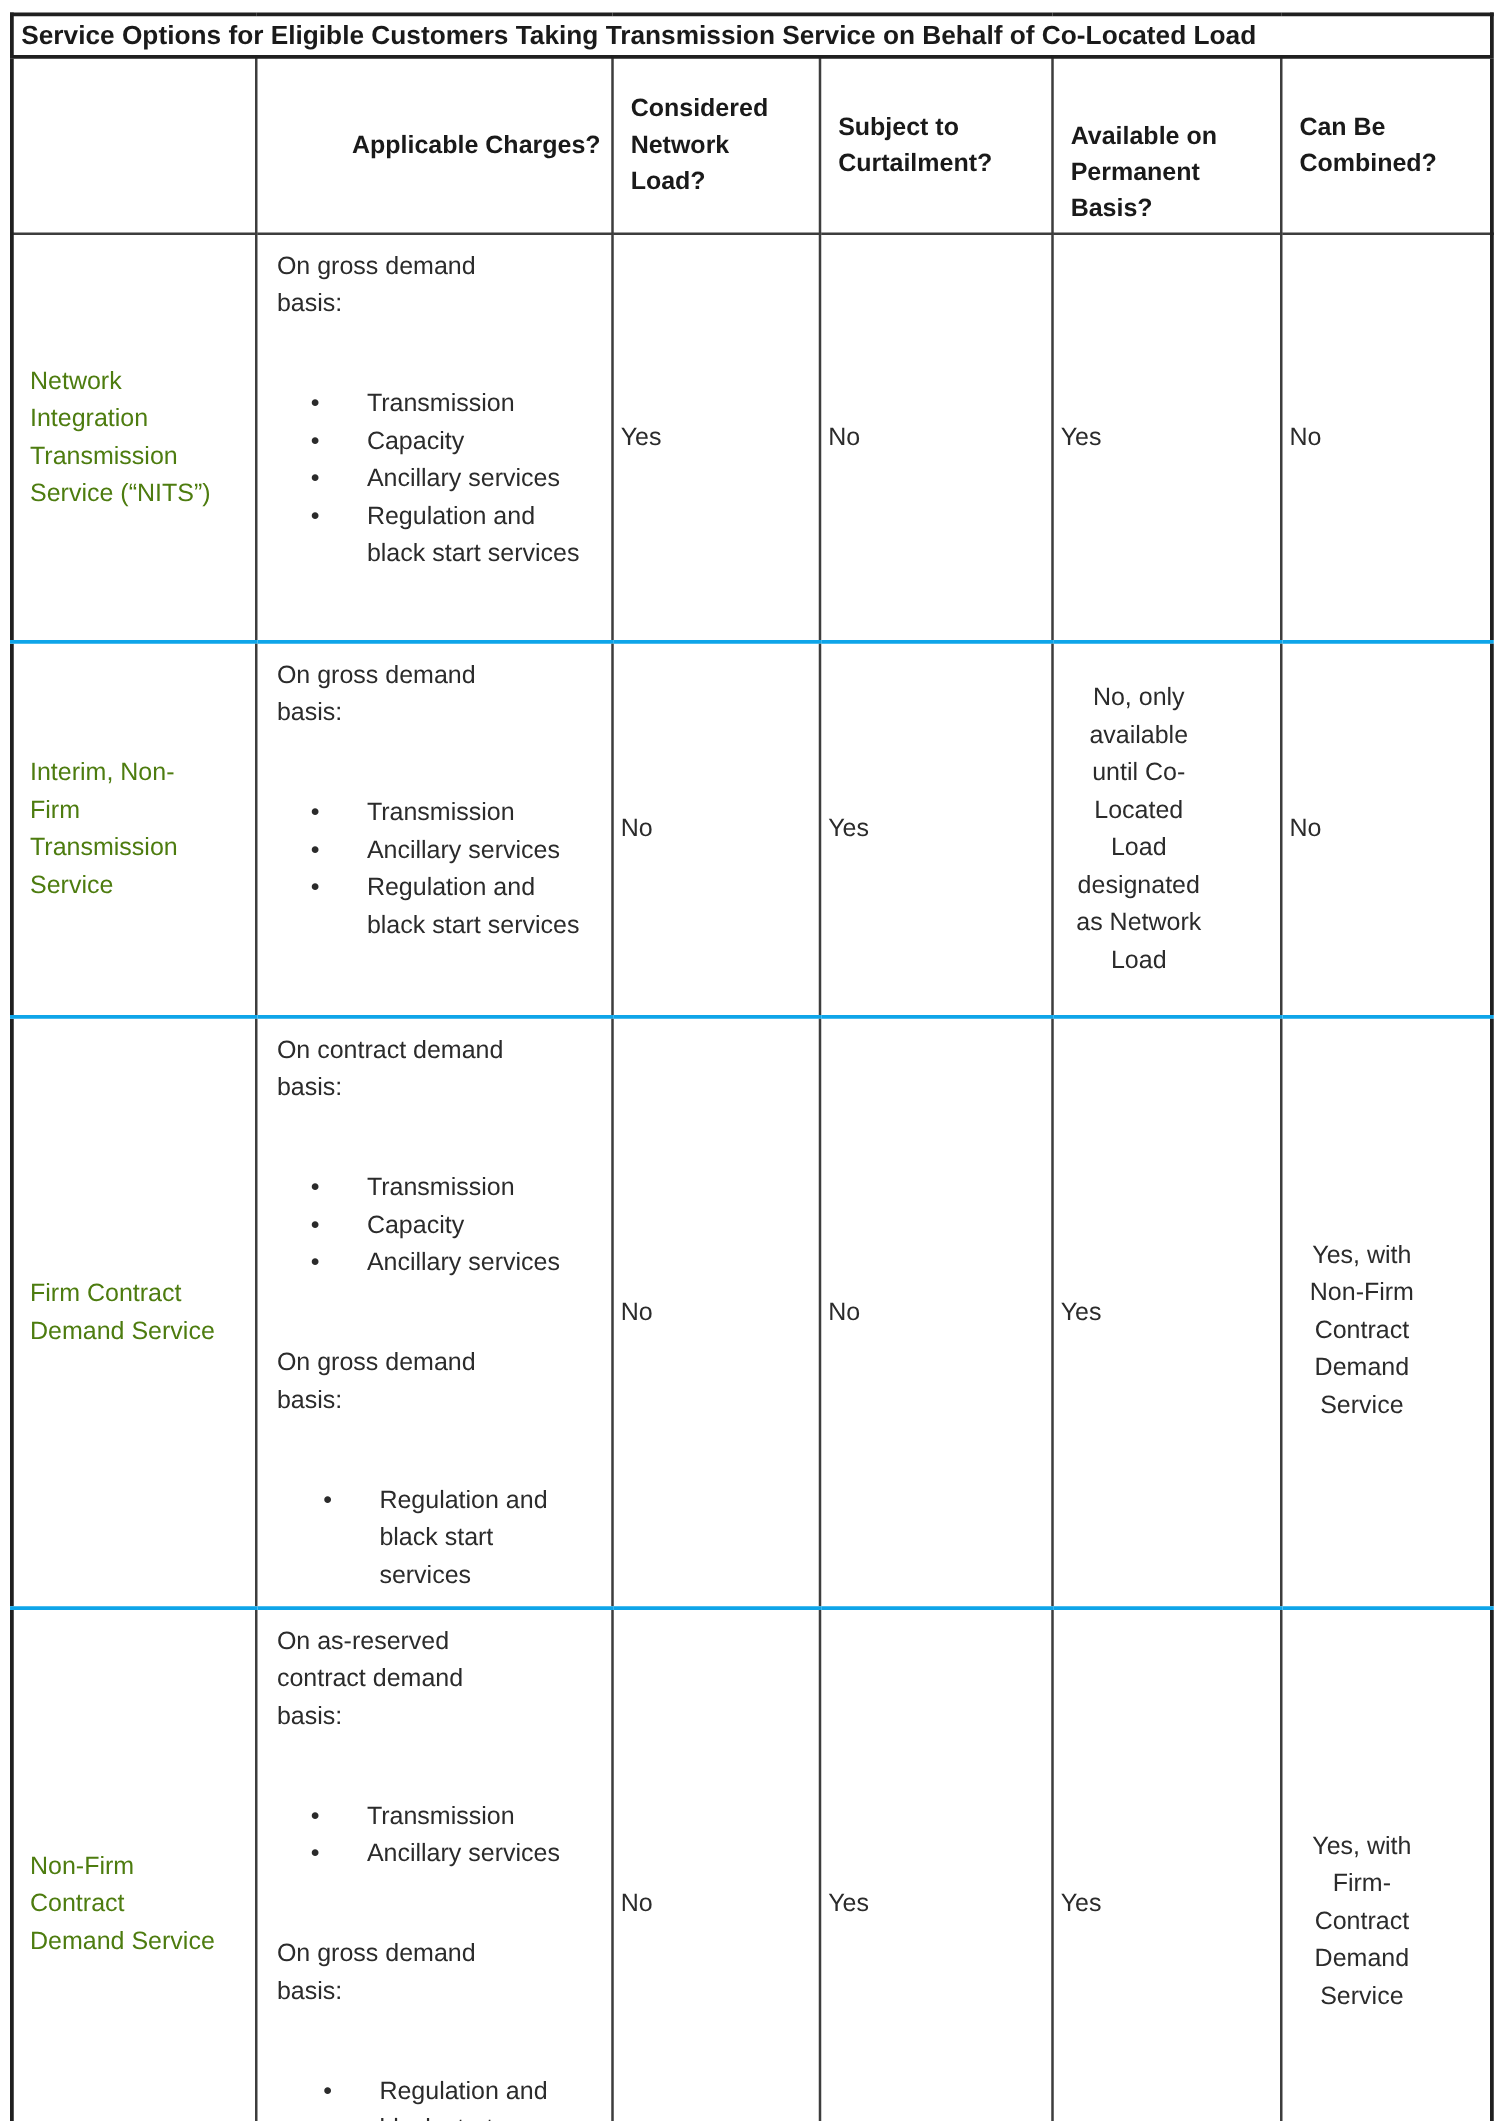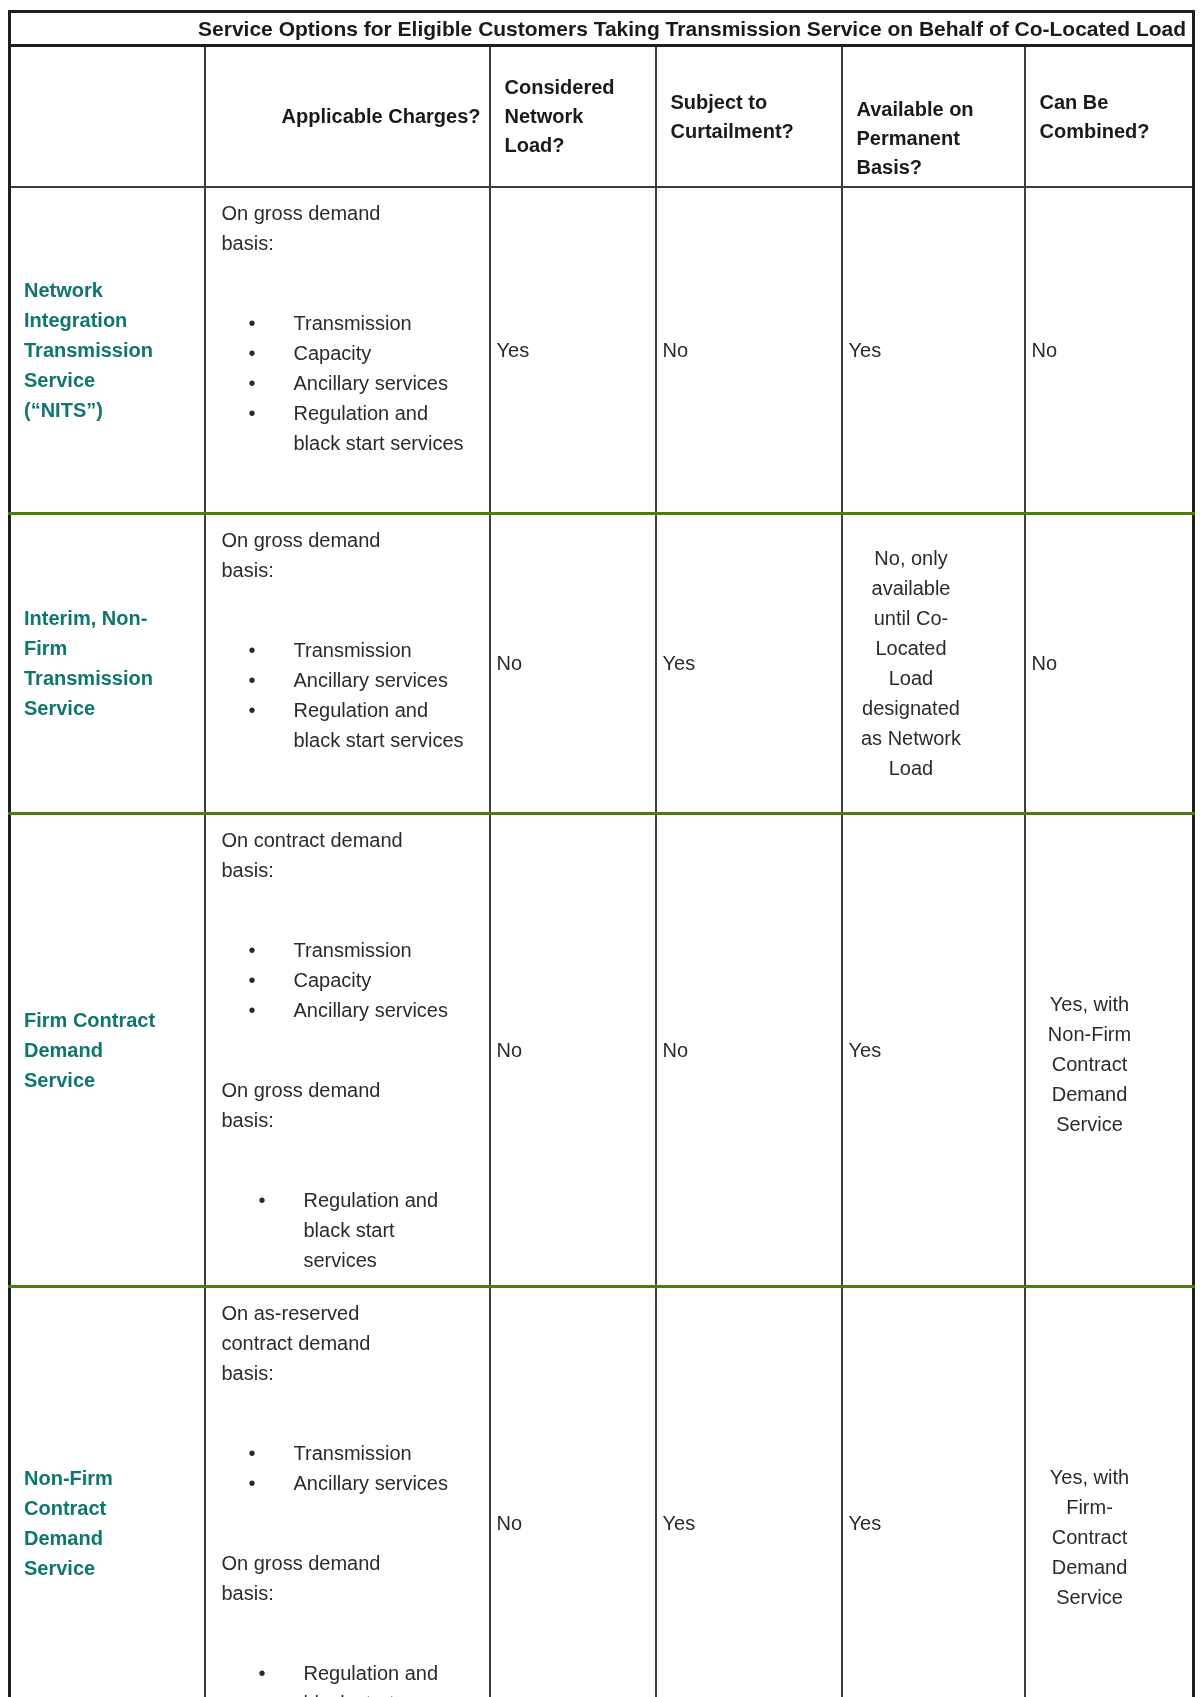--- a/index.html
+++ b/index.html
@@ -30,46 +30,46 @@
     vertical-align: middle;
     overflow: hidden;
   }
   
   tr.title-row th {
     height: 34px;
     font-size: 21px;
     line-height: 30px;
     font-weight: bold;
     color: #1a1a1a;
-    text-align: right;
+    text-align: left;
     border-bottom: 3px solid #1f1f1f;
     padding: 0 6px;
   }
   
   tr.header-row th {
     height: 93px;
     font-weight: bold;
     color: #1a1a1a;
     line-height: 29px;
     text-align: left;
     padding: 4px 8px 4px 14px;
     border-bottom: 2px solid #3d3d3d;
   }
   tr.header-row th.center { text-align: right; padding-left: 8px; }
   .hdr-constr-3 { max-width: 120px; }
   .hdr-constr-5 { max-width: 130px; margin-top: 44px; }
   .hdr-constr-6 { max-width: 125px; }
   
   tbody td {
     border-top: 2px solid #3d3d3d;
-    border-bottom: 3px solid #4d7c0f;
+    border-bottom: 3px solid #0ea5e9;
   }
   td.svc {
-    font-weight: bold;
-    color: #0f766e;
+    font-weight: normal;
+    color: #4d7c0f;
     padding: 8px 8px 8px 13px;
     vertical-align: middle;
   }
   td.svc .svc-name { max-width: 150px; }
   td.charges {
     vertical-align: top;
     padding: 10px 8px 10px 16px;
   }
   p.intro {
     margin: 0;

